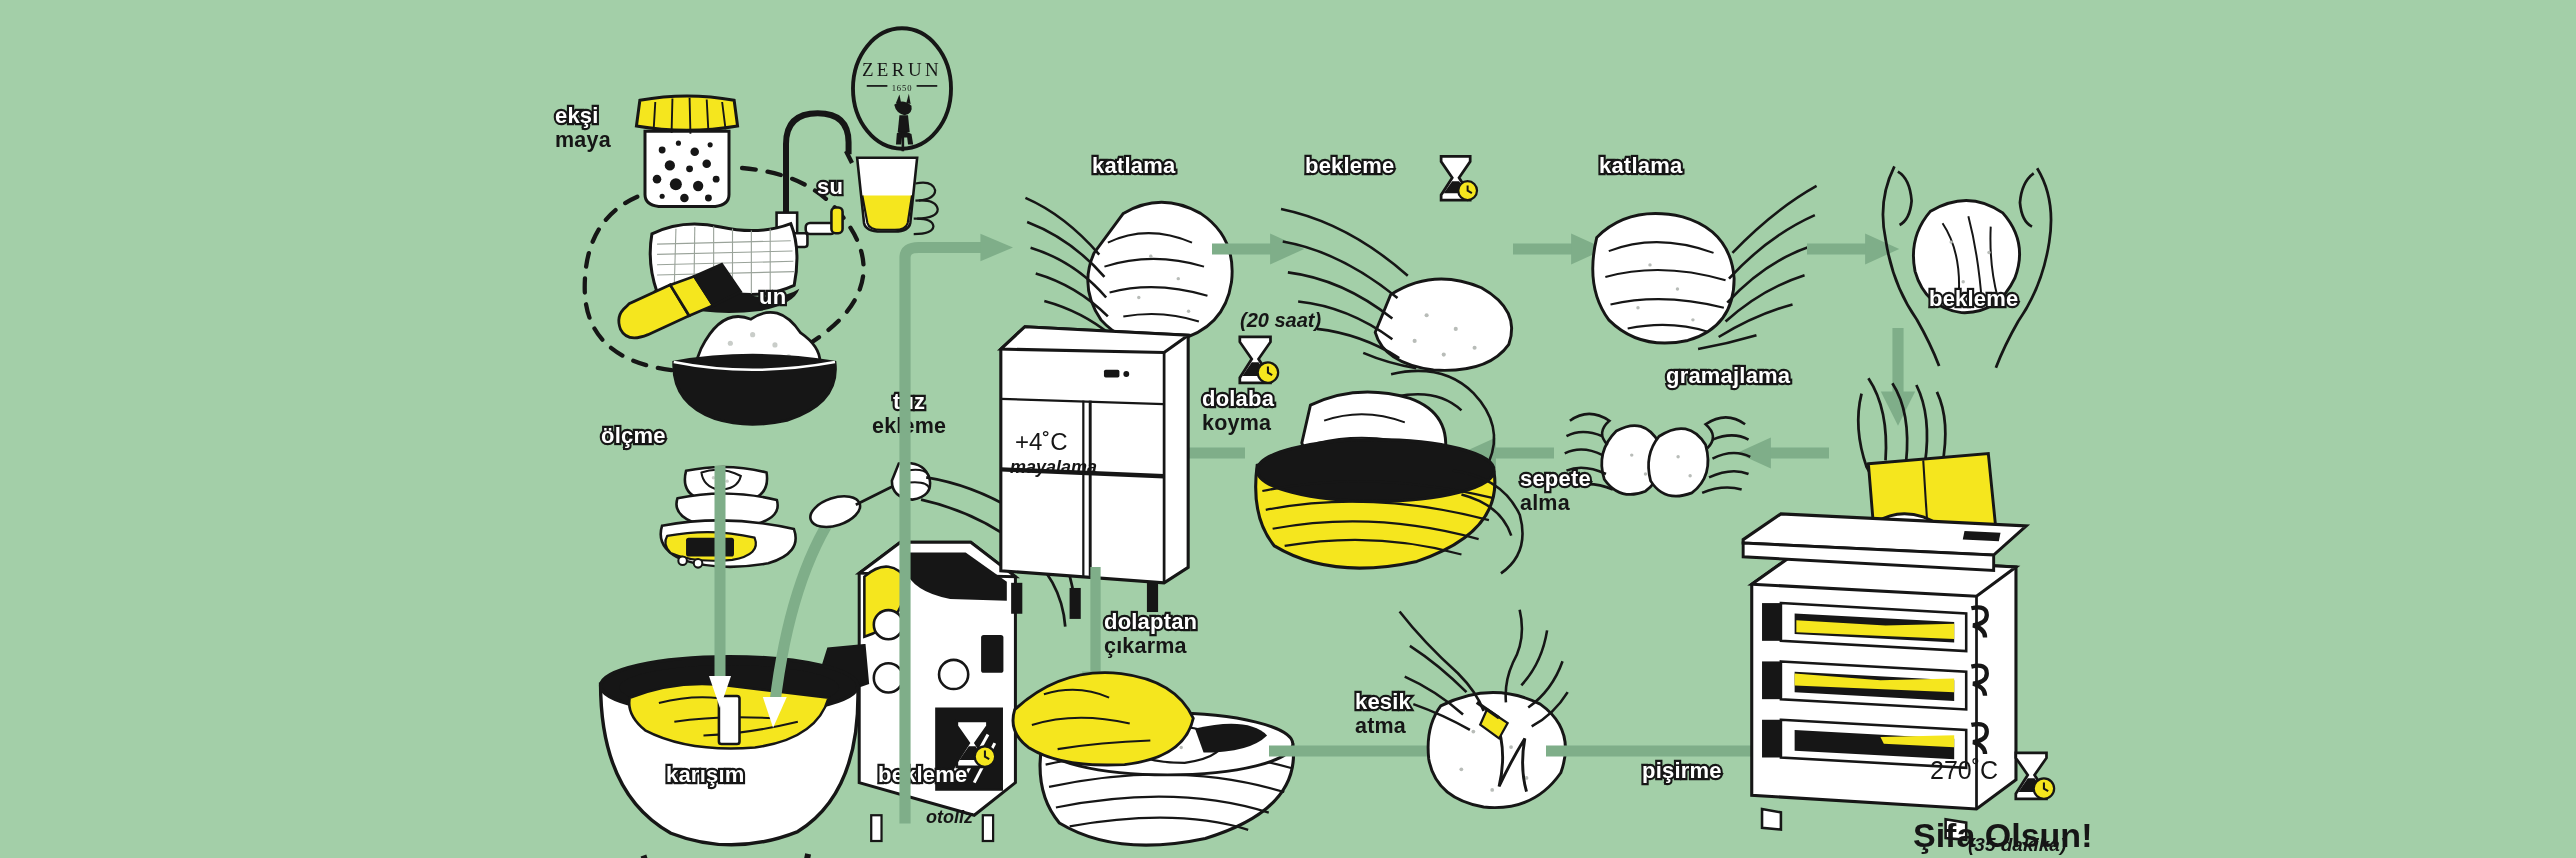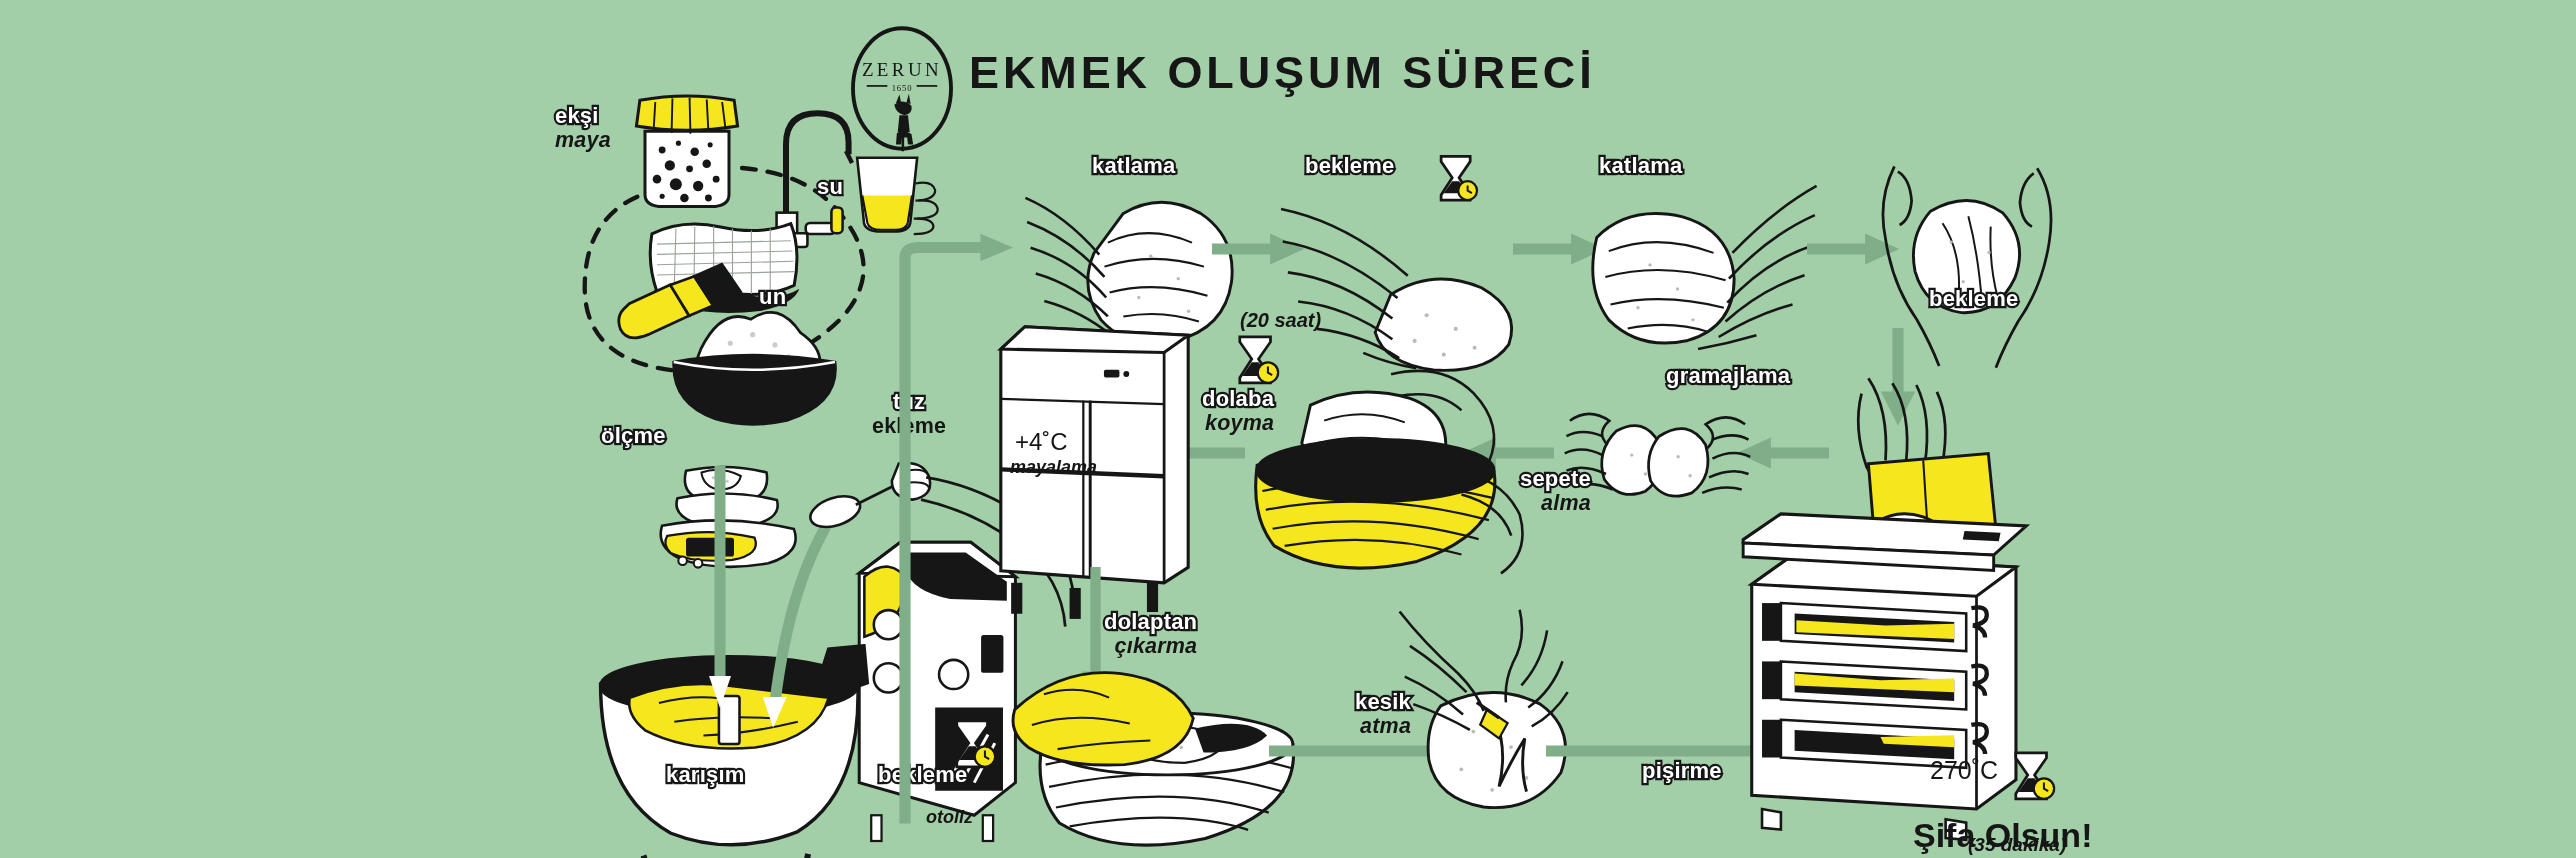--- a/index.html
+++ b/index.html
@@ -26,21 +26,21 @@
   .lbl .sub{
     display:block;
     font-weight:700;
     font-size:21.5px;
     color:#161616;
     margin-top:2.6px;
     letter-spacing:0.2px;
   }
   .lbl.center{text-align:center;}
   .lbl.center .main,.lbl.center .sub{text-align:center;margin-left:35px;}
-  .lbl.sub-left .sub{text-align:right;font-style:italic;}
+  .lbl.sub-left .sub{text-align:left;}
 
   .ital{
     position:absolute;
     font-style:italic;
     font-weight:700;
     font-size:18px;
     color:#161616;
     white-space:nowrap;
   }
   .plain{
@@ -88,21 +88,20 @@
     <g>
       <path d="M58 92 L62 82 L64 92 Z" class="kfill"></path>
       <path d="M70 92 L73 81 L75 93 Z" class="kfill"></path>
       <path d="M56 94 Q65 86 76 95 Q78 104 68 106 Q58 104 56 94 Z" class="kfill"></path>
       <path d="M62 106 L60 126 L74 126 L72 106 Z" class="kfill"></path>
       <path d="M59 127 Q66 122 76 128 L78 140 L72 140 L71 132 L65 132 L64 140 L58 140 Z" class="kfill"></path>
       <line x1="66" y1="126" x2="66" y2="148" class="ln" stroke-width="3"></line>
     </g>
   </svg>
 
-  <div id="title">EKMEK OLUŞUM SÜRECİ</div>
 
   <svg class="arrow" style="left:550px;top:103px;" width="361" height="283" viewBox="0 0 420 330">
     <path d="M130 100 Q40 120 40 215 Q40 300 145 312 Q270 322 340 250 Q395 190 330 120 Q290 78 210 75" fill="none" stroke="#161616" stroke-width="5" stroke-dasharray="16 14" stroke-linecap="round"></path>
   </svg>
 
   <svg class="arrow" style="left:631px;top:90px;" width="112" height="120" viewBox="0 0 130 140">
     <path d="M16 48 L16 122 Q16 134 32 136 L98 136 Q114 134 114 122 L114 48 Z" class="wfill ln" stroke-width="3.5"></path>
     <g class="kfill">
       <circle cx="36" cy="70" r="4"></circle>
         <circle cx="55" cy="62" r="3"></circle>

